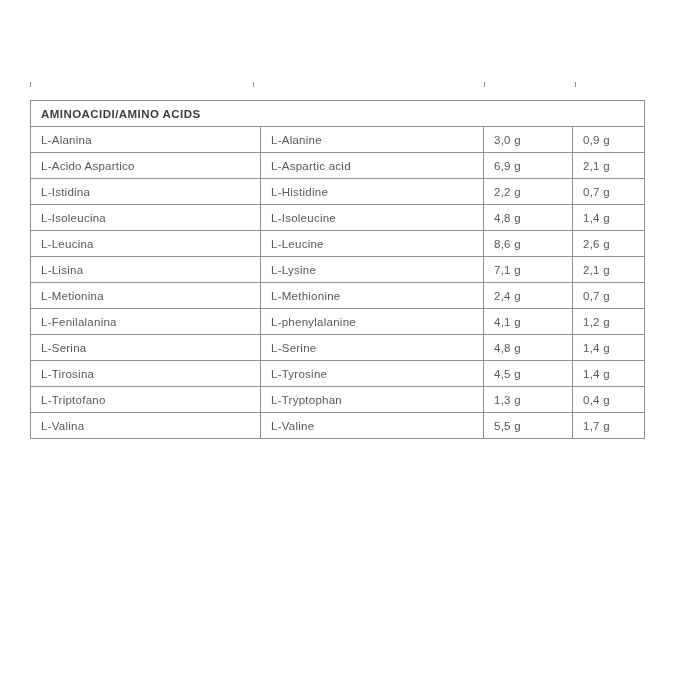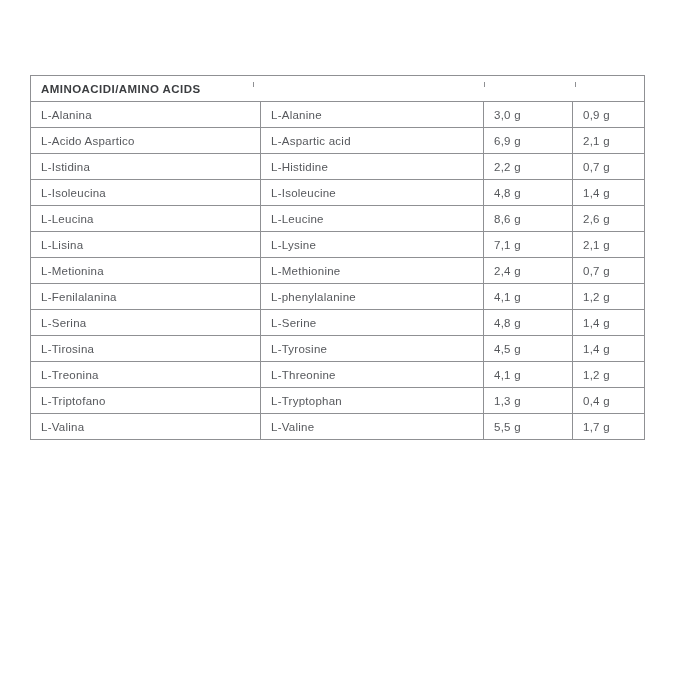--- a/index.html
+++ b/index.html
@@ -17,21 +17,21 @@
     width: 693px;
     height: 693px;
     position: relative;
     background: var(--page-bg);
     font-family: "Liberation Sans", sans-serif;
     overflow: hidden;
   }
   .table-wrap {
     position: absolute;
     left: 30px;
-    top: 75px;
+    top: 100px;
     width: 614px;
   }
   table.amino-table {
     border-collapse: collapse;
     width: 100%;
     table-layout: fixed;
   }
   table.amino-table col.c1 { width: 230px; }
   table.amino-table col.c2 { width: 223px; }
   table.amino-table col.c3 { width: 89px; }
@@ -144,26 +144,20 @@
           <td>4,8 g</td>
           <td>1,4 g</td>
         </tr>
         <tr>
           <td>L-Tirosina</td>
           <td>L-Tyrosine</td>
           <td>4,5 g</td>
           <td>1,4 g</td>
         </tr>
         <tr>
-          <td>L-Treonina</td>
-          <td>L-Threonine</td>
-          <td>4,1 g</td>
-          <td>1,2 g</td>
-        </tr>
-        <tr>
           <td>L-Triptofano</td>
           <td>L-Tryptophan</td>
           <td>1,3 g</td>
           <td>0,4 g</td>
         </tr>
         <tr>
           <td>L-Valina</td>
           <td>L-Valine</td>
           <td>5,5 g</td>
           <td>1,7 g</td>

